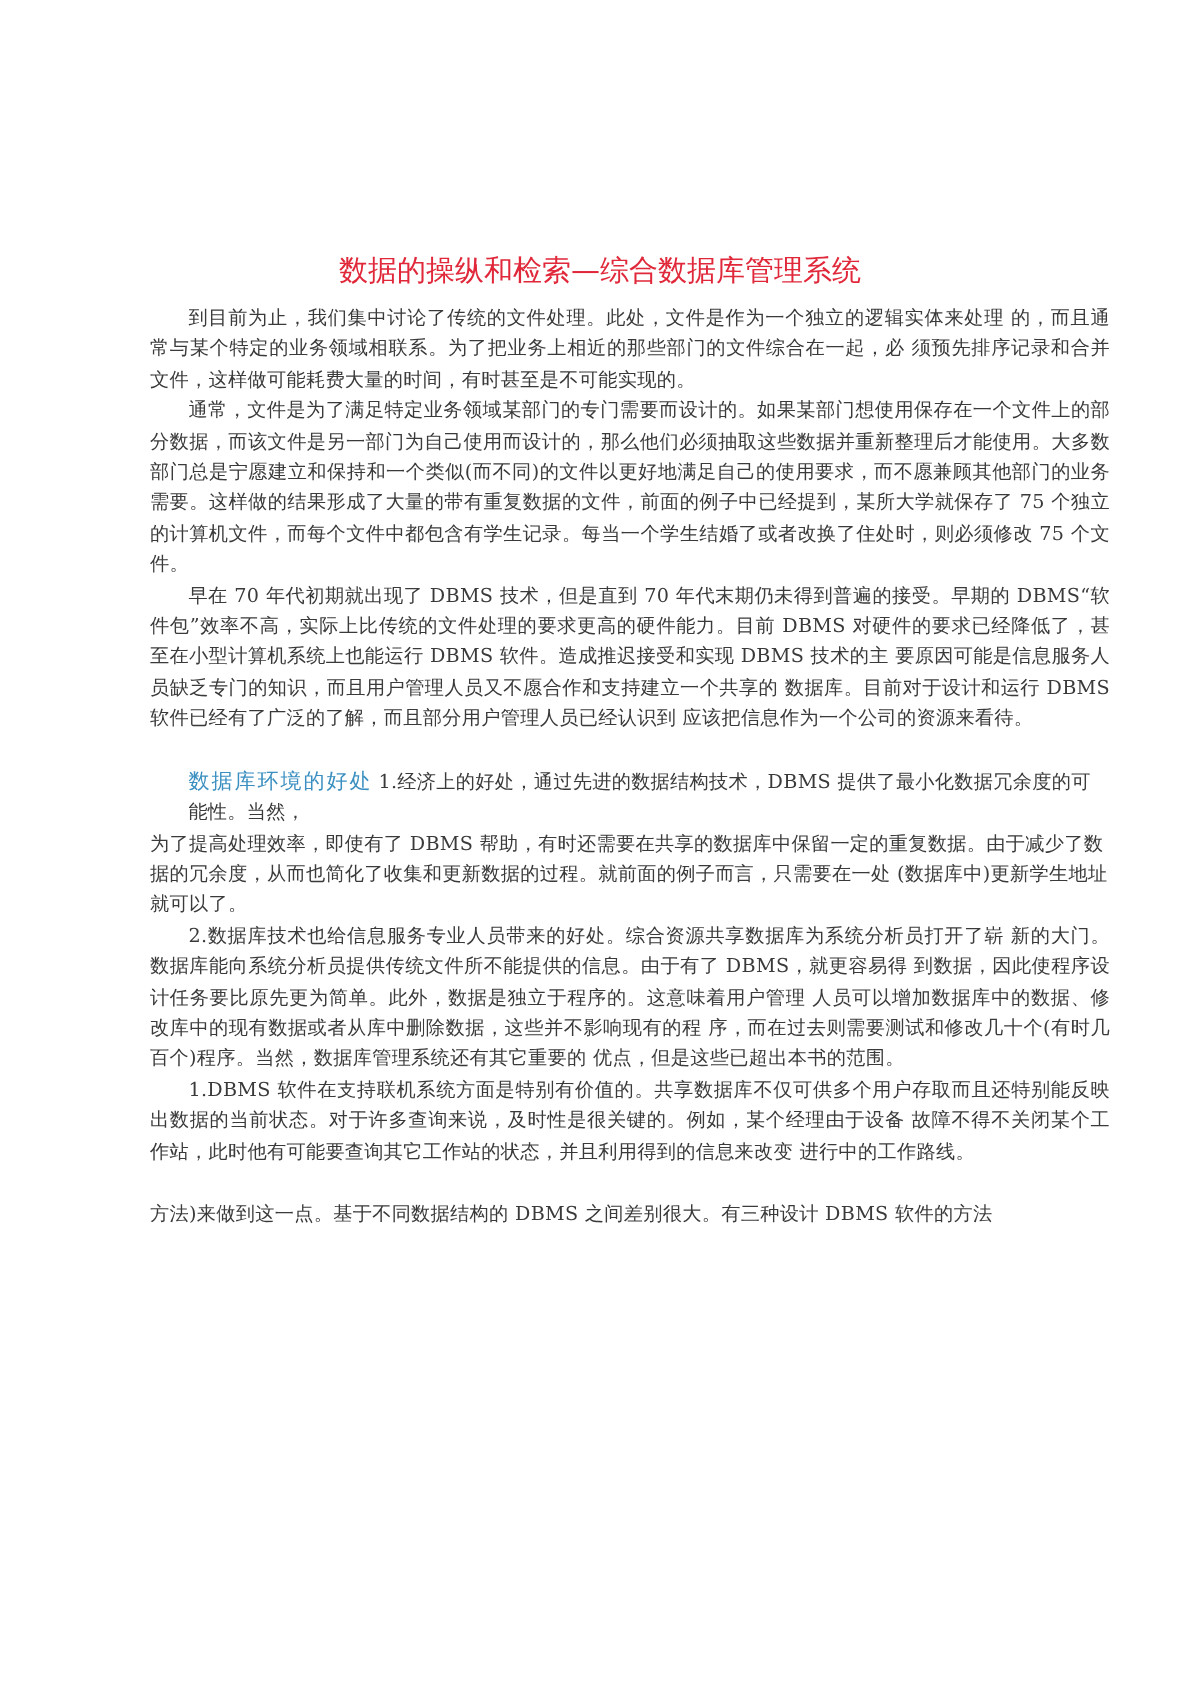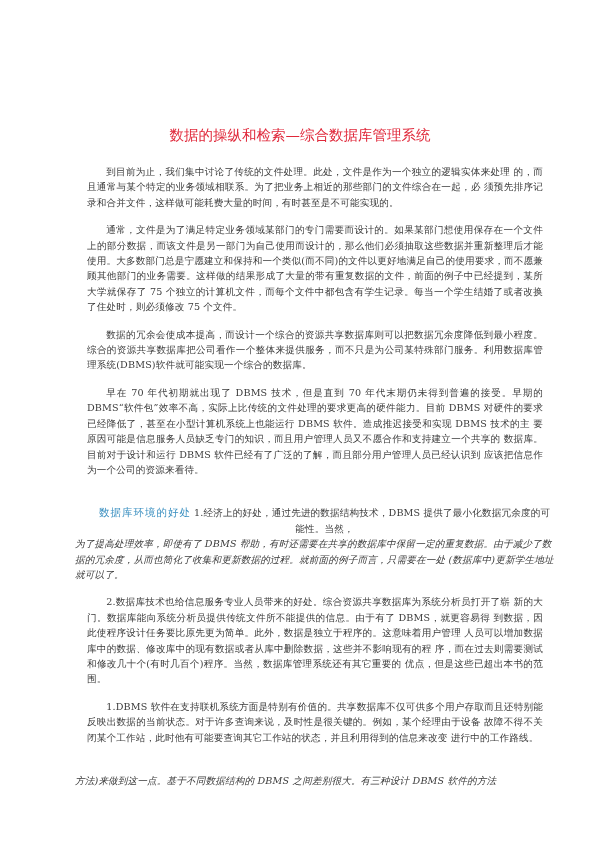--- a/index.html
+++ b/index.html
@@ -4,37 +4,36 @@
 <style>
   html, body { margin: 0; padding: 0; background: #ffffff; }
   body { width: 600px; height: 849px; position: relative; overflow: hidden;
          font-family: "DejaVu Serif", "Liberation Serif", serif; color: #3a3a3a; }
   .page { position: absolute; left: 0; top: 0; width: 600px; height: 849px; }
   .title { position: absolute; top: 126px; left: 0; width: 600px; text-align: center;
            font-family: "DejaVu Sans", "Liberation Sans", sans-serif;
            font-size: 14.5px; color: #e0283a; letter-spacing: 0px; }
   .body { position: absolute; left: 75px; top: 152px; width: 480px;
           font-size: 9.6px; line-height: 15.4px; letter-spacing: 0.15px; }
-  .p { margin: 12px; text-indent: 2em; text-align: justify; }
+  .p { margin: 0; text-indent: 2em; text-align: justify; }
   .gap { height: 16px; }
-  .sec { margin: 0; padding-left: 2em; text-indent: 0; text-align: center; }
+  .sec { margin: 0; padding-left: 2em; text-indent: 0; }
   .sec .h { color: #3a8fc0; font-size: 10.5px; letter-spacing: 1px; margin-right: 3px; }
-  .hang { margin: 0; text-indent: 0; margin-left: 0; font-style: italic; }
+  .hang { margin: 0; text-indent: 0; margin-left: 0; }
   .subind { margin: 0; padding-left: 2em; }
 </style>
 </head>
 <body>
 
 <div class="page">
   <div class="title">数据的操纵和检索—综合数据库管理系统</div>
 
   <div class="body">
     <p class="p">到目前为止，我们集中讨论了传统的文件处理。此处，文件是作为一个独立的逻辑实体来处理 的，而且通常与某个特定的业务领域相联系。为了把业务上相近的那些部门的文件综合在一起，必 须预先排序记录和合并文件，这样做可能耗费大量的时间，有时甚至是不可能实现的。</p>
     <p class="p">通常，文件是为了满足特定业务领域某部门的专门需要而设计的。如果某部门想使用保存在一个文件上的部分数据，而该文件是另一部门为自己使用而设计的，那么他们必须抽取这些数据并重新整理后才能使用。大多数部门总是宁愿建立和保持和一个类似(而不同)的文件以更好地满足自己的使用要求，而不愿兼顾其他部门的业务需要。这样做的结果形成了大量的带有重复数据的文件，前面的例子中已经提到，某所大学就保存了 75 个独立的计算机文件，而每个文件中都包含有学生记录。每当一个学生结婚了或者改换了住处时，则必须修改 75 个文件。</p>
-    <p class="p">数据的冗余会使成本提高，而设计一个综合的资源共享数据库则可以把数据冗余度降低到最小程度。综合的资源共享数据库把公司看作一个整体来提供服务，而不只是为公司某特殊部门服务。利用数据库管理系统(DBMS)软件就可能实现一个综合的数据库。</p>
     <p class="p">早在 70 年代初期就出现了 DBMS 技术，但是直到 70 年代末期仍未得到普遍的接受。早期的 DBMS“软件包”效率不高，实际上比传统的文件处理的要求更高的硬件能力。目前 DBMS 对硬件的要求已经降低了，甚至在小型计算机系统上也能运行 DBMS 软件。造成推迟接受和实现 DBMS 技术的主 要原因可能是信息服务人员缺乏专门的知识，而且用户管理人员又不愿合作和支持建立一个共享的 数据库。目前对于设计和运行 DBMS 软件已经有了广泛的了解，而且部分用户管理人员已经认识到 应该把信息作为一个公司的资源来看待。</p>
 
     <div class="gap"></div>
 
     <p class="sec">
       <span class="h">数据库环境的好处</span><span>1.经济上的好处，通过先进的数据结构技术，DBMS 提供了最小化数据冗余度的可能性。当然，</span>
     </p>
     <p class="hang">为了提高处理效率，即使有了 DBMS 帮助，有时还需要在共享的数据库中保留一定的重复数据。由于减少了数据的冗余度，从而也简化了收集和更新数据的过程。就前面的例子而言，只需要在一处 (数据库中)更新学生地址就可以了。</p>
     <p class="p">2.数据库技术也给信息服务专业人员带来的好处。综合资源共享数据库为系统分析员打开了崭 新的大门。数据库能向系统分析员提供传统文件所不能提供的信息。由于有了 DBMS，就更容易得 到数据，因此使程序设计任务要比原先更为简单。此外，数据是独立于程序的。这意味着用户管理 人员可以增加数据库中的数据、修改库中的现有数据或者从库中删除数据，这些并不影响现有的程 序，而在过去则需要测试和修改几十个(有时几百个)程序。当然，数据库管理系统还有其它重要的 优点，但是这些已超出本书的范围。</p>
     <p class="p">1.DBMS 软件在支持联机系统方面是特别有价值的。共享数据库不仅可供多个用户存取而且还特别能反映出数据的当前状态。对于许多查询来说，及时性是很关键的。例如，某个经理由于设备 故障不得不关闭某个工作站，此时他有可能要查询其它工作站的状态，并且利用得到的信息来改变 进行中的工作路线。</p>

